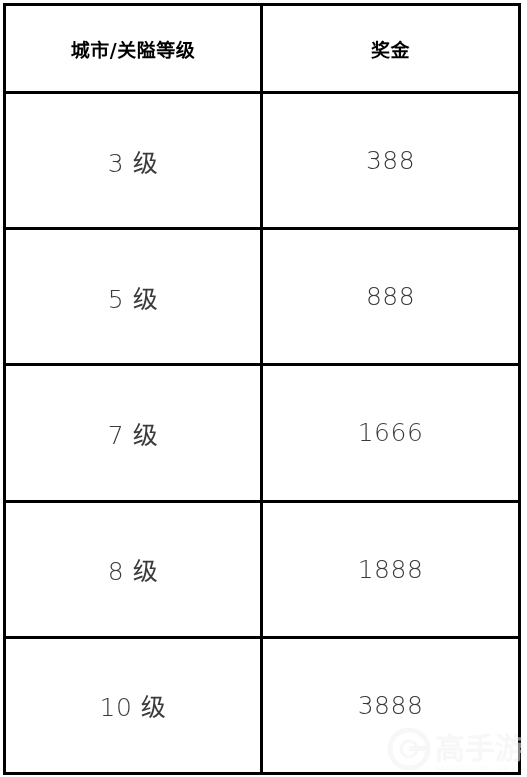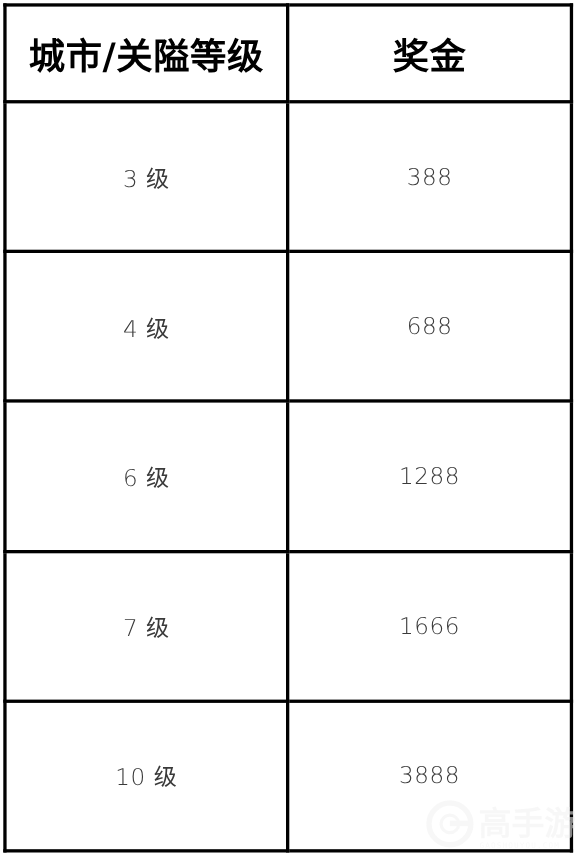--- a/index.html
+++ b/index.html
@@ -41,30 +41,30 @@
     border: 3px solid #000000;
     text-align: center;
     vertical-align: middle;
     padding: 0;
     background: transparent;
   }
 
   
   table.reward-table thead th {
     height: 85px;
-    font-size: 33px;
+    font-size: 19px;
     font-weight: bold;
     color: #000000;
     letter-spacing: 0.5px;
   }
 
   
   table.reward-table tbody td {
     height: 86.5px;
-    font-size: 21px;
+    font-size: 25px;
     font-weight: 300;
     color: #3a3a3a;
     letter-spacing: 0.5px;
   }
 
   
   #watermark {
     position: absolute;
     right: 4px;
     bottom: 2px;
@@ -105,30 +105,30 @@
         <th>城市/关隘等级</th>
         <th>奖金</th>
       </tr>
     </thead>
     <tbody>
       <tr>
         <td>3 级</td>
         <td>388</td>
       </tr>
       <tr>
-        <td>4 级</td>
-        <td>688</td>
-      </tr>
-      <tr>
-        <td>6 级</td>
-        <td>1288</td>
+        <td>5 级</td>
+        <td>888</td>
       </tr>
       <tr>
         <td>7 级</td>
         <td>1666</td>
+      </tr>
+      <tr>
+        <td>8 级</td>
+        <td>1888</td>
       </tr>
       <tr>
         <td>10 级</td>
         <td>3888</td>
       </tr>
     </tbody>
   </table>
 </div>
 
 <div id="watermark">

